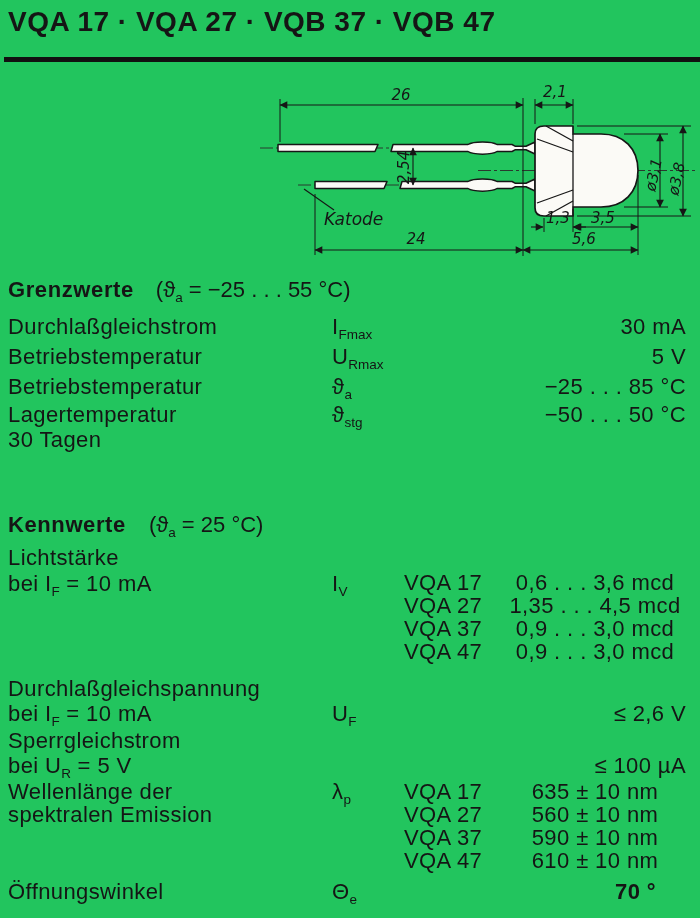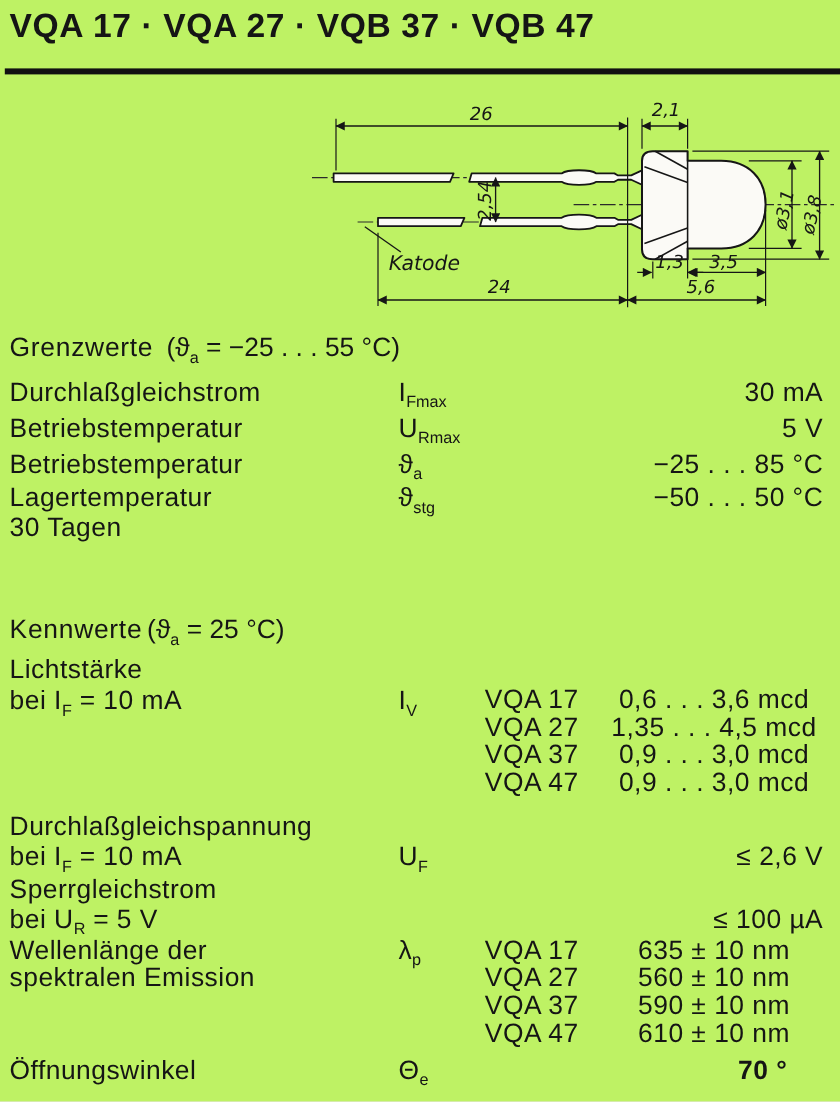--- a/index.html
+++ b/index.html
@@ -1,35 +1,35 @@
 <!DOCTYPE html>
 <html><head>
 <meta charset="utf-8">
 <style>
   html,body{margin:0;padding:0;background:#e8e6e0;}
   .page{
     position:relative;width:700px;height:918px;margin:0 auto;
-    background:#bef264;color:#151515;overflow:hidden;
+    background:#22c55e;color:#151515;overflow:hidden;
     font-family:"Liberation Sans","DejaVu Sans",sans-serif;
   }
   
   .title{
     position:absolute;top:6px;left:8px;
     font-size:28px;font-weight:bold;letter-spacing:.5px;white-space:nowrap;
   }
   .rule{position:absolute;top:57px;left:4px;right:0;height:5px;background:#111;}
   
   .drawing{position:absolute;top:78px;left:246px;}
   .drawing svg{display:block;}
   .dimtxt{font-family:"DejaVu Sans",sans-serif;font-style:italic;font-size:15px;fill:#161616;}
   .kattxt{font-family:"DejaVu Sans",sans-serif;font-style:italic;font-size:17px;fill:#161616;}
   
   .hdr{position:absolute;left:8px;font-size:22px;white-space:nowrap;}
-  .hdr b{font-weight:normal;letter-spacing:.6px;}
-  .hdr .cond{margin-left:11px;font-weight:normal;}
+  .hdr b{font-weight:bold;letter-spacing:.6px;}
+  .hdr .cond{margin-left:22px;font-weight:normal;}
   .row{
     position:absolute;left:8px;right:14px;
     display:grid;grid-template-columns:284px 112px 1fr;
     font-size:22px;letter-spacing:.4px;line-height:25px;
   }
   .row .lbl{grid-column:1;}
   .row .sym{grid-column:2;margin-left:40px;}
   .row .val{grid-column:3;text-align:right;white-space:nowrap;}
   .row.single{line-height:30px;}
   .pad1{padding-top:25px;}
@@ -152,21 +152,21 @@
   <div class="row" style="top:402px">
     <div class="lbl">
       <div>Lagertemperatur</div>
       <div>30 Tagen</div>
     </div>
     <div class="sym"><span>ϑ</span><sub>stg</sub></div>
     <div class="val">−50 . . . 50 °C</div>
   </div>
 
   <div class="hdr" style="top:512px">
-    <b>Kennwerte</b><span class="cond" style="margin-left:4px"><span>(ϑ</span><sub>a</sub><span> = 25 °C)</span></span>
+    <b>Kennwerte</b><span class="cond" style="margin-left:23px"><span>(ϑ</span><sub>a</sub><span> = 25 °C)</span></span>
   </div>
 
   <div class="row" style="top:545px;line-height:26px">
     <div class="lbl">
       <div>Lichtstärke</div>
       <div><span>bei I</span><sub>F</sub><span> = 10 mA</span></div>
     </div>
     <div class="sym pad1b"><span>I</span><sub>V</sub></div>
     <div class="entries pad1b">
       <div class="entry">

